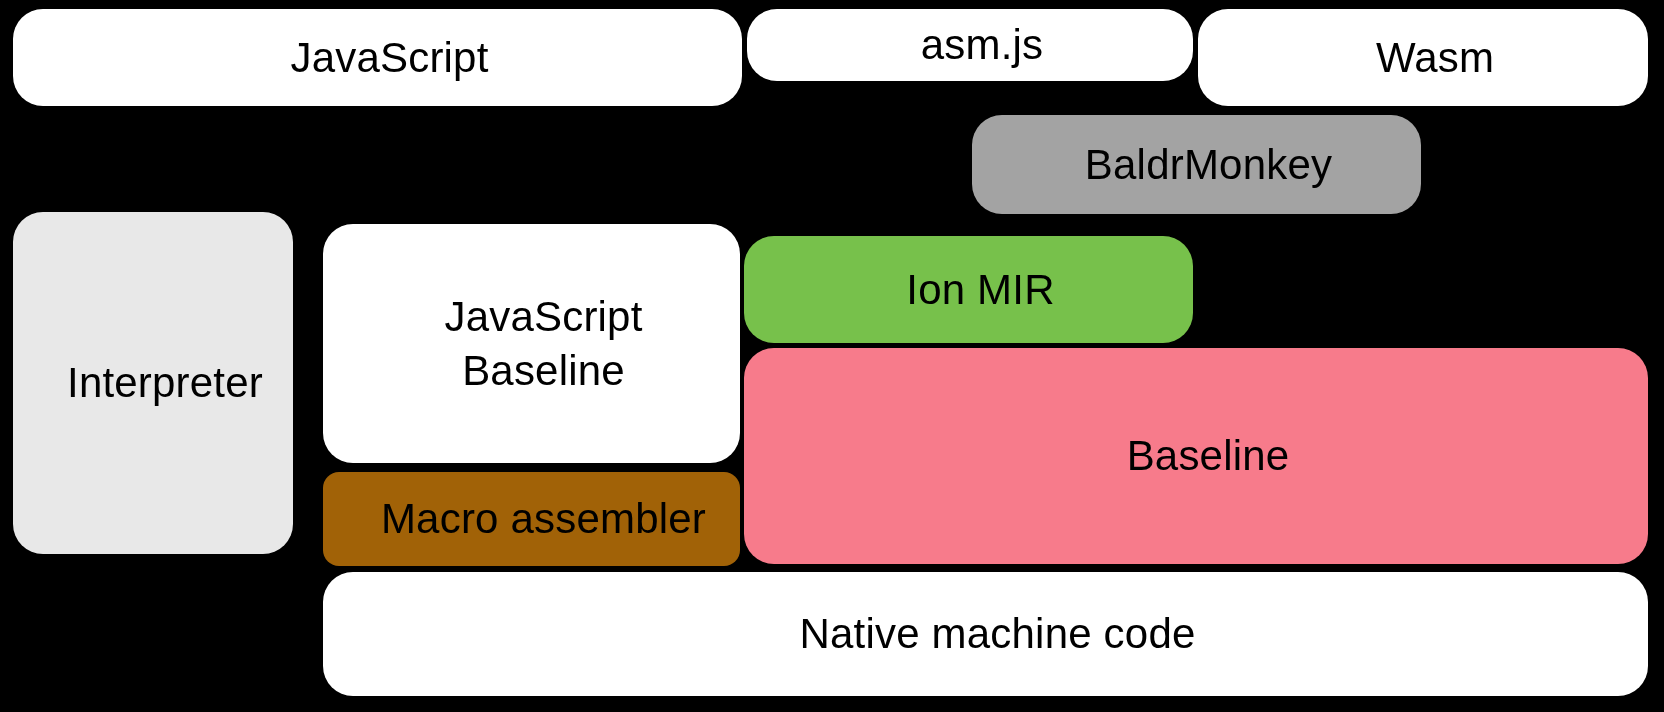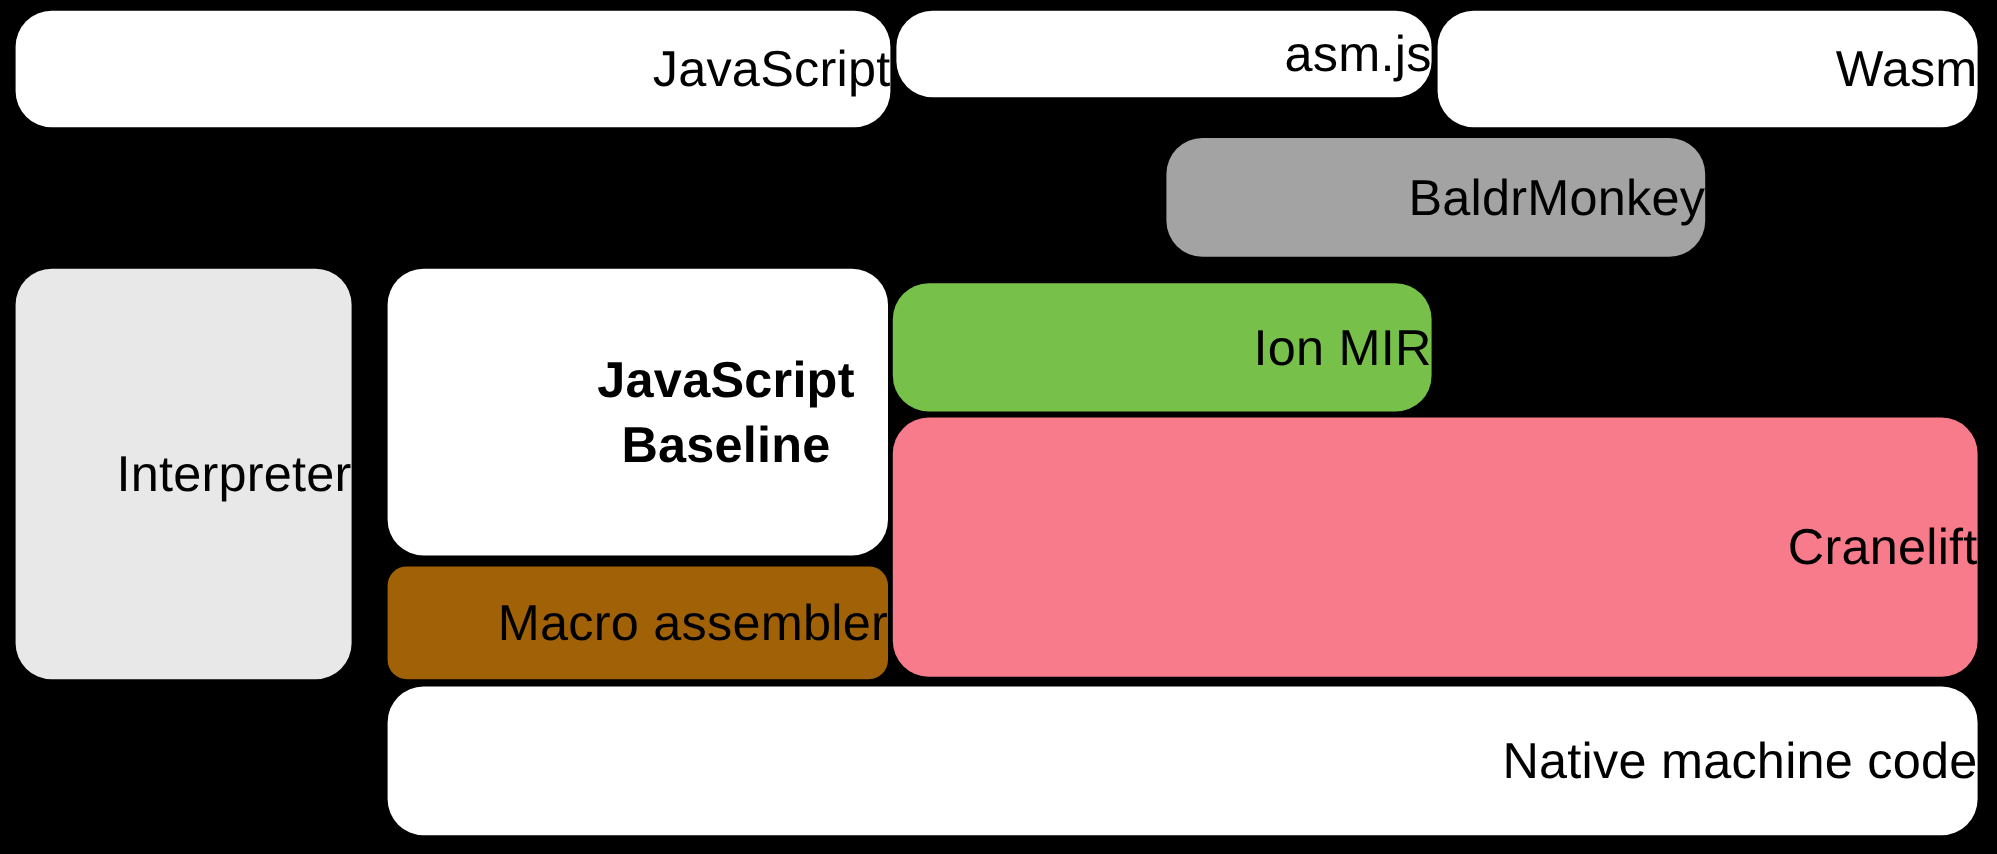--- a/index.html
+++ b/index.html
@@ -13,45 +13,45 @@
     height: 712px;
     background: #000000;
     overflow: hidden;
     font-family: "Liberation Sans", "DejaVu Sans", sans-serif;
   }
   .node {
     position: absolute;
     border-radius: 30px;
     display: flex;
     align-items: center;
-    justify-content: flex-end;
+    justify-content: center;
     text-align: center;
     box-sizing: border-box;
     padding-left: 24px;
   }
   .node .label {
     font-size: 42px;
     line-height: 1.28;
     color: #000000;
     letter-spacing: 0.2px;
   }
   
   .n-javascript          { left: 13px;   top: 9px;   width: 729px;  height: 97px;  }
   .n-asmjs               { left: 747px;  top: 9px;   width: 446px;  height: 72px;  }
   .n-wasm                { left: 1198px; top: 9px;   width: 450px;  height: 97px;  }
   .n-javascript-bytecode { left: 13px;   top: 115px; width: 954px;  height: 99px;  }
   .n-baldrmonkey         { left: 972px;  top: 115px; width: 449px;  height: 99px;  }
-  .n-interpreter         { left: 13px;   top: 224px; width: 280px;  height: 342px; }
+  .n-interpreter         { left: 13px;   top: 212px; width: 280px;  height: 342px; }
   .n-javascript-baseline { left: 323px;  top: 224px; width: 417px;  height: 239px; }
   .n-ion-mir             { left: 744px;  top: 236px; width: 449px;  height: 107px; }
   .n-cranelift           { left: 744px;  top: 348px; width: 904px;  height: 216px; }
   .n-macro-assembler     { left: 323px;  top: 472px; width: 417px;  height: 94px;  }
   .n-native-machine-code { left: 323px;  top: 572px; width: 1325px; height: 124px; }
   
-  .n-javascript-baseline .label { max-width: 270px; font-weight: bold; }
+  .n-javascript-baseline .label { max-width: 270px; }
 </style>
 </head>
 <body>
 
 <div class="diagram-canvas">
 
   <div class="node n-javascript" style="background-color: rgb(255, 255, 255);">
     <span class="label">JavaScript</span>
   </div>
 
@@ -74,21 +74,21 @@
 
   <div class="node n-javascript-baseline" style="background-color: rgb(255, 255, 255);">
     <span class="label">JavaScript Baseline</span>
   </div>
 
   <div class="node n-ion-mir" style="background-color: rgb(119, 193, 75);">
     <span class="label">Ion MIR</span>
   </div>
 
   <div class="node n-cranelift" style="background-color: rgb(247, 123, 139);">
-    <span class="label">Cranelift</span>
+    <span class="label">Baseline</span>
   </div>
 
   <div class="node n-macro-assembler" style="background-color: #a16207; border-radius: 16px;">
     <span class="label">Macro assembler</span>
   </div>
 
   <div class="node n-native-machine-code" style="background-color: rgb(255, 255, 255);">
     <span class="label">Native machine code</span>
   </div>
 

